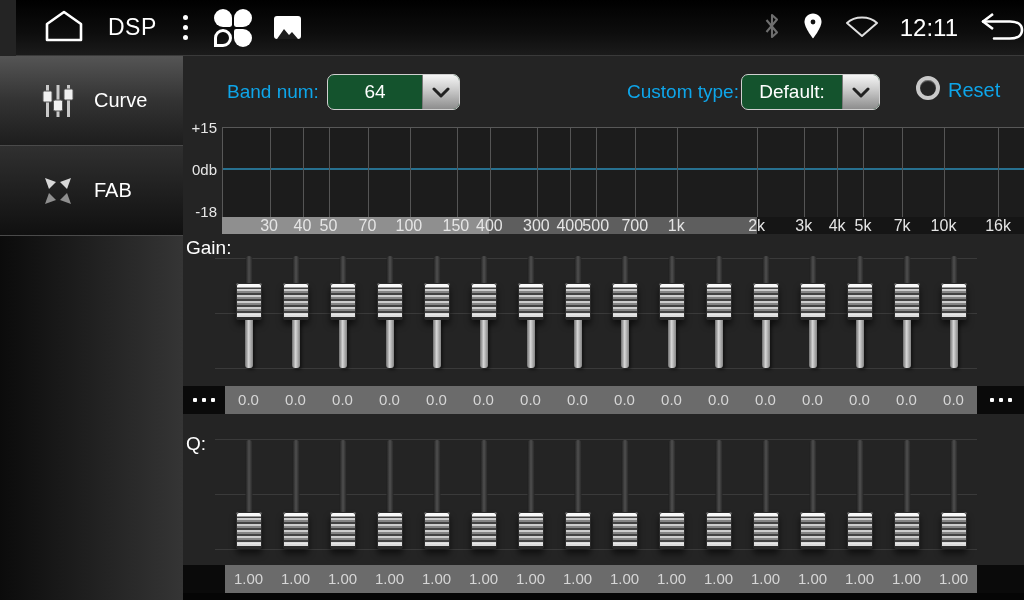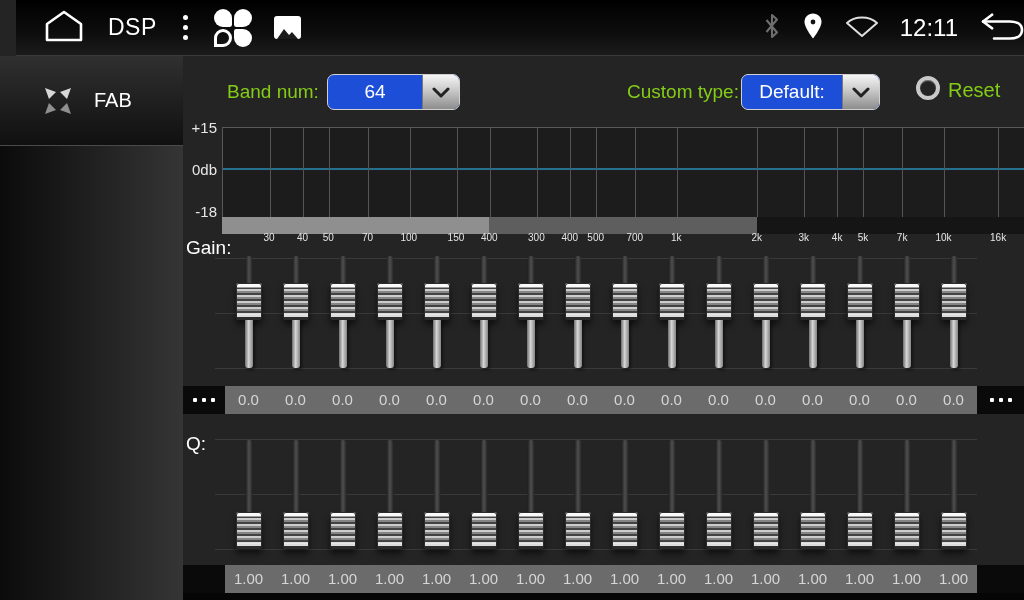--- a/index.html
+++ b/index.html
@@ -29,38 +29,38 @@
   .sidebar{ position:absolute; top:56px; left:0; width:183px; height:544px;
     background:linear-gradient(90deg,#0b0b0b 0%,#353535 100%); }
   .side-item{ height:90px; display:flex; align-items:center; padding-left:38px; gap:16px;
     border-bottom:1px solid #4a4a4a; cursor:pointer;
     background:linear-gradient(180deg,#303030 0%,#1e1e1e 55%,#101010 100%); }
   .side-item.selected{ background:linear-gradient(180deg,#555 0%,#333 50%,#1d1d1d 100%); }
   .side-item .lbl{ font-size:20px; color:#fff; }
   .side-icon{ width:40px; display:flex; justify-content:center; }
 
   
-  .ctl-label{ position:absolute; font-size:19px; color:#84cc16; }
-  .dropdown{ position:absolute; height:36px; background:#1d4ed8; border:1px solid #d0d0d0;
+  .ctl-label{ position:absolute; font-size:19px; color:#0ea5e9; }
+  .dropdown{ position:absolute; height:36px; background:#14532d; border:1px solid #d0d0d0;
     border-radius:7px; display:flex; align-items:center; overflow:hidden; cursor:pointer; }
   .dd-value{ flex:1; text-align:center; font-size:19px; color:#fff; }
   .dd-btn{ width:37px; height:100%; background:linear-gradient(180deg,#f5f5f5 0%,#c9c9c9 45%,#8d8d8d 100%);
     border-left:1px solid #777; display:flex; align-items:center; justify-content:center; }
   .radio-ring{ position:absolute; width:24px; height:24px; border:4px solid #c9c9c9; border-radius:50%;
     background:transparent; box-shadow:inset 0 1px 1px rgba(255,255,255,.4); cursor:pointer; }
 
   
   .ylabels span{ position:absolute; left:183px; width:34px; text-align:right; font-size:15px; color:#e6e6e6; }
   .plot{ position:absolute; left:222px; top:127px; width:802px; height:90px; background:#1c1c1c;
     border-top:1px solid #585858; border-left:1px solid #585858; }
   .vline{ position:absolute; top:0; bottom:0; width:1px; background:#555; }
   .zero-line{ position:absolute; left:0; right:0; top:40px; height:2px; background:#27708f; }
   .freq-axis{ position:absolute; left:222px; top:217px; width:802px; height:17px; background:#151515; }
   .axis-seg{ position:absolute; top:0; bottom:0; }
-  .freq-axis .tick{ position:absolute; top:12px; transform:translateX(-50%); font-size:10px;
+  .freq-axis .tick{ position:absolute; top:0; transform:translateX(-50%); font-size:16px;
     line-height:17px; color:#e5e5e5; white-space:nowrap; }
 
   
   .sec-label{ position:absolute; left:186px; font-size:19px; color:#fff; }
   .bank{ position:absolute; left:225px; width:752px; display:flex; }
   .bank .refline{ position:absolute; left:-10px; width:calc(100% + 10px); height:1px; background:#3a3a3a; }
   .fader-col{ position:relative; flex:1; cursor:pointer; }
   .rod-top{ position:absolute; left:50%; transform:translateX(-50%); width:7px;
     background:linear-gradient(90deg,#202020,#4f4f4f 50%,#252525); border-radius:4px 4px 0 0; }
   .rod-bottom{ position:absolute; left:50%; transform:translateX(-50%); width:8px;
@@ -144,20 +144,37 @@
       <span>
         <svg width="48" height="31" viewBox="0 0 48 31">
             <path d="M15 4 L5 11.5 L15 19" fill="none" stroke="#fff" stroke-width="2.6" stroke-linejoin="round"></path>
             <path d="M5 11.5 H32 C40 11.5 44 15 44 20 C44 25 40 28.5 32 28.5 H16" fill="none" stroke="#fff" stroke-width="2.6" stroke-linecap="round"></path>
           </svg>
       </span>
     </div>
   </div>
 
   <div class="sidebar">
+    <div class="side-item selected">
+      <span class="side-icon">
+        <svg width="34" height="36" viewBox="0 0 34 36">
+          <g fill="#c9c9c9">
+              <rect x="5" y="2" width="3" height="32"></rect>
+              <rect x="15.5" y="2" width="3" height="32"></rect>
+              <rect x="26" y="2" width="3" height="32"></rect>
+            </g>
+          <g fill="#f0f0f0" stroke="#555" stroke-width="1">
+              <rect x="2" y="8" width="9" height="11" rx="1.5"></rect>
+              <rect x="12.5" y="17" width="9" height="11" rx="1.5"></rect>
+              <rect x="23" y="6" width="9" height="11" rx="1.5"></rect>
+            </g>
+        </svg>
+      </span>
+      <span class="lbl">Curve</span>
+    </div>
     <div class="side-item">
       <span class="side-icon">
         <svg width="36" height="36" viewBox="0 0 36 36">
           <g fill="#d8d8d8">
               <polygon points="5,5 16,9 9,16"></polygon>
               <polygon points="31,5 27,16 20,9"></polygon>
             </g>
           <g fill="#8f8f8f">
               <polygon points="5,31 9,20 16,27"></polygon>
               <polygon points="31,31 20,27 27,20"></polygon>

